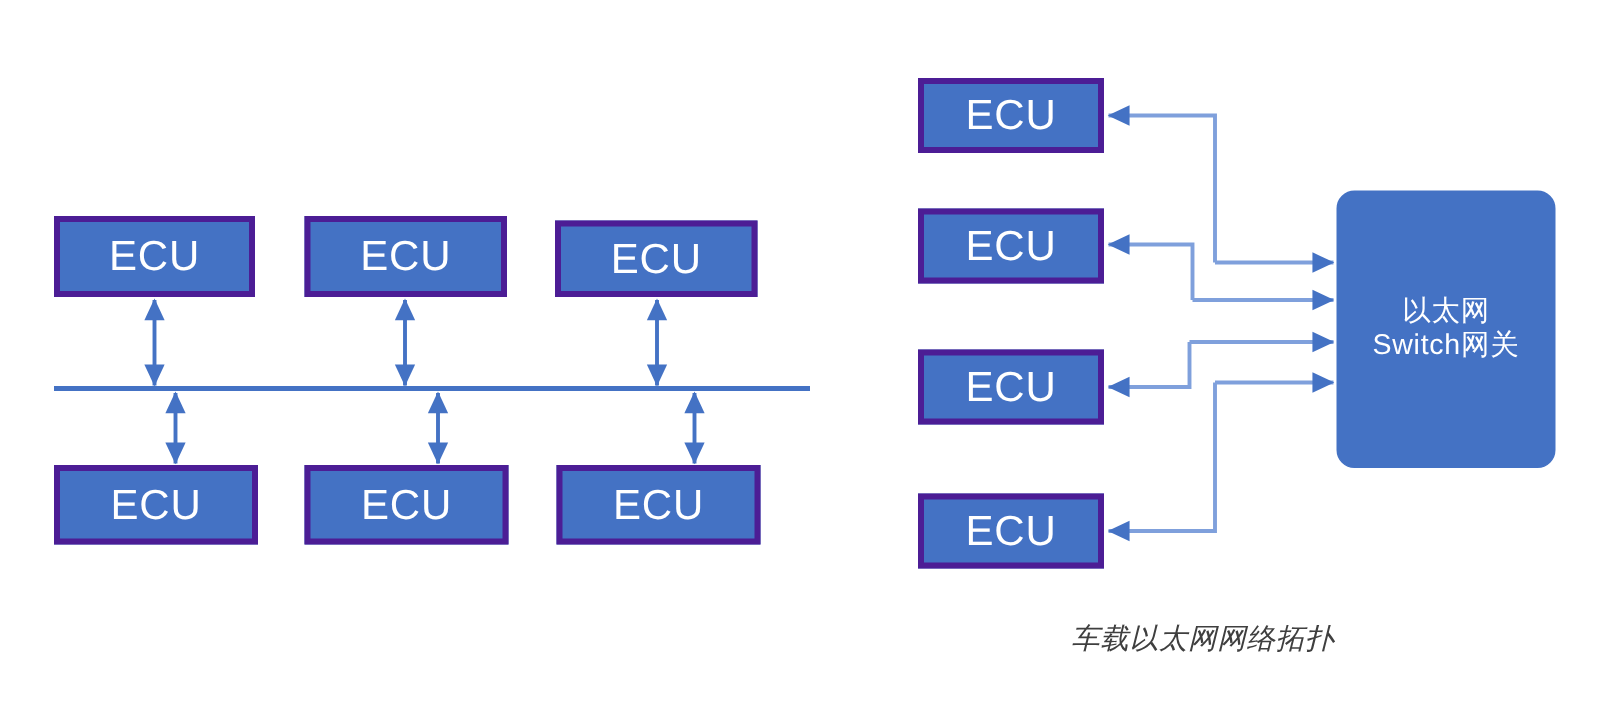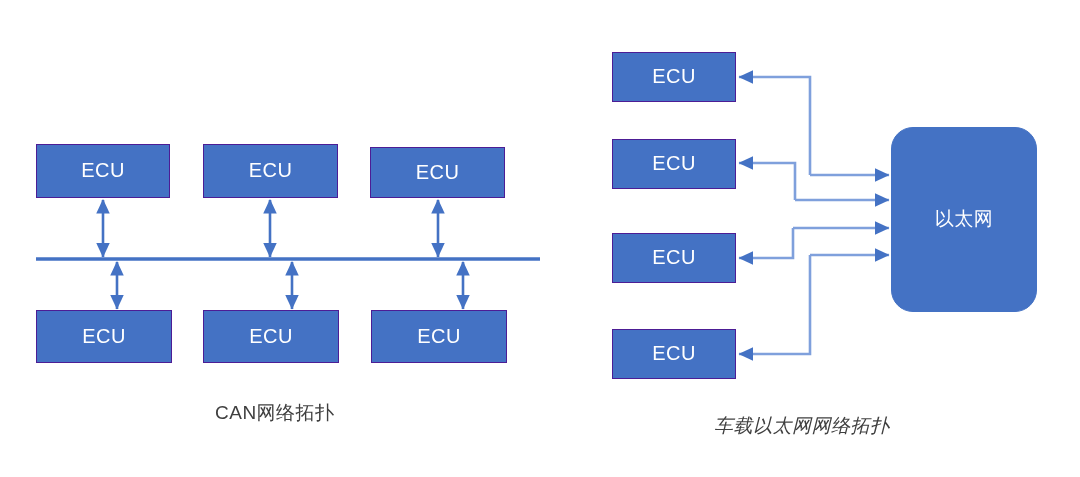--- a/index.html
+++ b/index.html
@@ -25,34 +25,34 @@
     left: 0;
     top: 0;
     width: 1080px;
     height: 477px;
     pointer-events: none;
   }
   .node-box {
     position: absolute;
     box-sizing: border-box;
     background: #4472C4;
-    border: 1px solid #4c1d95;
+    border: 4px solid #4c1d95;
     color: #ffffff;
     display: flex;
     align-items: center;
     justify-content: center;
-    font-size: 20px;
+    font-size: 28px;
     letter-spacing: 0.5px;
     line-height: 1.18;
     text-align: center;
     font-family: "Liberation Sans", "DejaVu Sans", sans-serif;
     user-select: none;
   }
   .node-box.switch {
-    border-radius: 22px;
+    border-radius: 12px;
     border: 1px solid #4472C4;
     font-size: 19px;
     flex-direction: column;
   }
   .node-box.switch .line {
     display: block;
     white-space: nowrap;
   }
   .caption {
     position: absolute;
@@ -121,34 +121,34 @@
   <div class="node-box" style="left:36px; top:310px; width:136px; height:53px;">
     <span>ECU</span>
   </div>
   <div class="node-box" style="left:203px; top:310px; width:136px; height:53px;">
     <span>ECU</span>
   </div>
   <div class="node-box" style="left:371px; top:310px; width:136px; height:53px;">
     <span>ECU</span>
   </div>
 
-  <div class="caption" style="left:215px; top:400px;">CAN网络拓扑</div>
 
   <div class="node-box" style="left:612px; top:52px; width:124px; height:50px;">
     <span>ECU</span>
   </div>
   <div class="node-box" style="left:612px; top:139px; width:124px; height:50px;">
     <span>ECU</span>
   </div>
   <div class="node-box" style="left:612px; top:233px; width:124px; height:50px;">
     <span>ECU</span>
   </div>
   <div class="node-box" style="left:612px; top:329px; width:124px; height:50px;">
     <span>ECU</span>
   </div>
 
   <div class="node-box switch" style="left:891px; top:127px; width:146px; height:185px;">
     <span class="line">以太网</span>
+    <span class="line">Switch网关</span>
   </div>
 
   <div class="caption" style="left:714px; top:413px;font-style:italic;">车载以太网网络拓扑</div>
 
 </div>
 
 </body></html>

